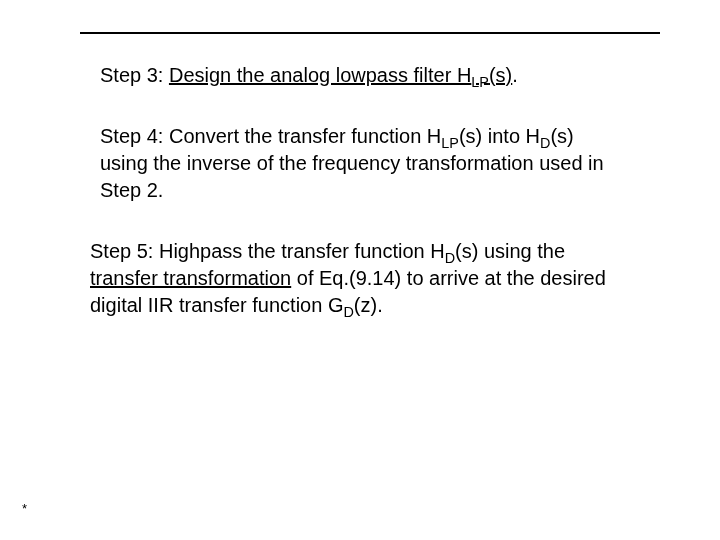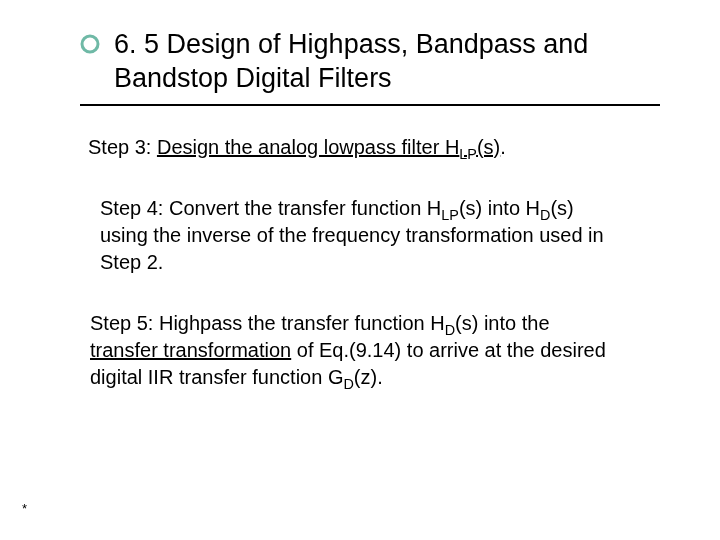--- a/index.html
+++ b/index.html
@@ -36,56 +36,48 @@
     border-top: 2px solid #000;
     margin: 4px 0 28px 0;
     width: 100%;
   }
   .step {
     font-size: 20px;
     line-height: 1.35;
     margin-bottom: 34px;
     color: #000;
   }
-  .step3 { margin-left: 8px; padding-right: 40px; }
+  .step3 { margin-left: 20px; padding-right: 40px; }
   .step4 { margin-left: 20px; padding-right: 50px; margin-top: 16px; }
   .step5 { margin-left: 10px; padding-right: 40px; margin-bottom: 0; }
   .u { text-decoration: underline; }
   sub { font-size: 0.72em; vertical-align: sub; line-height: 0; }
   .footnote {
     position: absolute;
     left: 22px;
     bottom: 24px;
     font-size: 13px;
     color: #000;
   }
 </style>
 </head>
 <body>
 
 <div class="slide">
 
-  <div class="title-wrap">
-    <span class="title-icon">
-      <svg width="20" height="20" viewBox="0 0 20 20">
-        <circle cx="10" cy="10" r="8" fill="none" stroke="#6fb9a6" stroke-width="3"></circle>
-      </svg>
-    </span>
-    <h1 class="title">6. 5 Design of Highpass, Bandpass and Bandstop Digital Filters</h1>
-  </div>
 
   <hr class="rule">
 
   <p class="step step3">
     <span>Step 3: </span><span class="u"><span>Design the analog lowpass filter H</span><sub>LP</sub><span>(s)</span></span><span>.</span>
   </p>
 
   <p class="step step4">
     <span>Step 4: Convert the transfer function H</span><sub>LP</sub><span>(s) into H</span><sub>D</sub><span>(s) using the inverse of the frequency transformation used in Step 2.</span>
   </p>
 
   <p class="step step5">
-    <span>Step 5: Highpass the transfer function H</span><sub>D</sub><span>(s) into the </span><span class="u">transfer transformation</span><span> of Eq.(9.14) to arrive at the desired digital IIR transfer function G</span><sub>D</sub><span>(z).</span>
+    <span>Step 5: Highpass the transfer function H</span><sub>D</sub><span>(s) using the </span><span class="u">transfer transformation</span><span> of Eq.(9.14) to arrive at the desired digital IIR transfer function G</span><sub>D</sub><span>(z).</span>
   </p>
 
 </div>
 
 <div class="footnote">*</div>
 
 </body></html>

